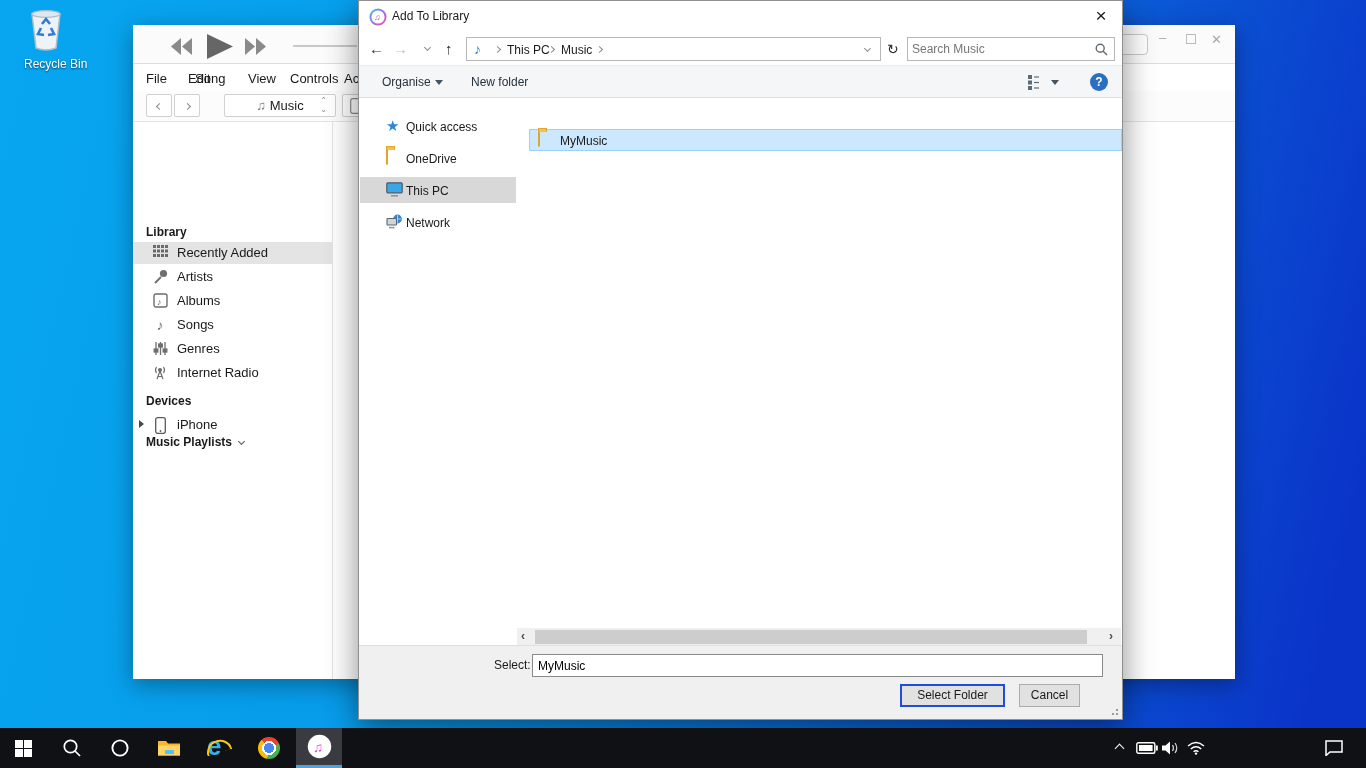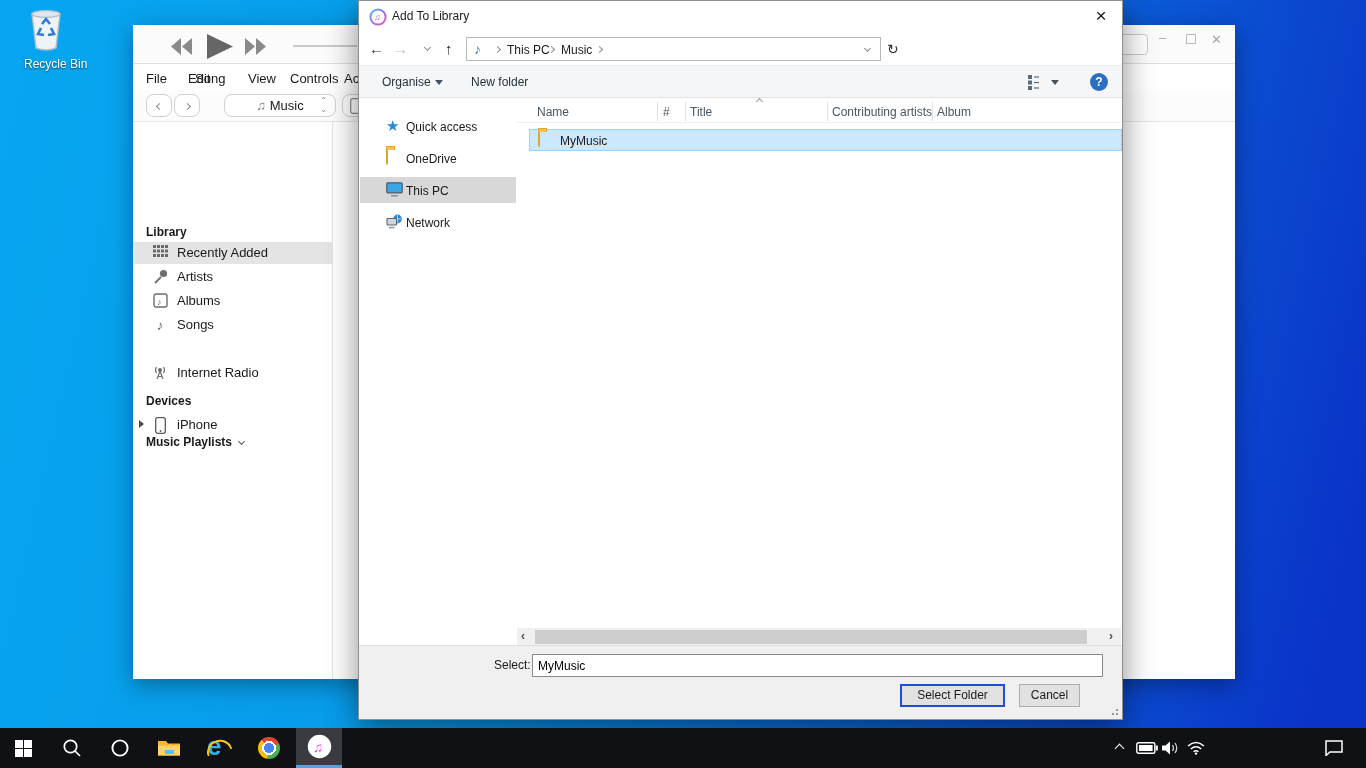--- a/index.html
+++ b/index.html
@@ -21,21 +21,21 @@
   .recycle .lbl { color:#fff; font-size:12px; text-shadow:0 1px 2px rgba(0,0,0,.65); margin-top:2px; }
 
   
   .itunes { left:133px; top:25px; width:1102px; height:654px; background:#fff; box-shadow:0 6px 22px rgba(0,0,0,.35); }
   .it-title { position:absolute; left:0; top:0; width:100%; height:39px; background:#fbfbfb; border-bottom:1px solid #dedede; }
   .it-band { position:absolute; left:850px; top:44px; width:252px; height:17px; background:#f1f1f2; }
   .it-line2 { position:absolute; left:850px; top:75px; width:252px; height:1px; background:#ececec; }
   .it-menu { position:absolute; top:39px; height:27px; width:100%; background:#fff; }
   .it-menu span { position:absolute; top:7px; font-size:13px; color:#1a1a1a; }
   .it-nav { position:absolute; top:66px; height:31px; width:100%; background:#fcfcfc; border-bottom:1px solid #e5e5e5; }
-  .it-btn { position:absolute; top:3px; height:23px; border:1px solid #d0d0d0; border-radius:8px; background:#fff; color:#9a9a9a; text-align:center; line-height:21px; font-size:13px; }
+  .it-btn { position:absolute; top:3px; height:23px; border:1px solid #d0d0d0; border-radius:2px; background:#fff; color:#9a9a9a; text-align:center; line-height:21px; font-size:13px; }
   .it-side { position:absolute; left:0; top:97px; width:200px; bottom:0; background:#fff; border-right:1px solid #e2e2e2; }
   .it-h { position:absolute; left:13px; font-weight:bold; font-size:12px; color:#1a1a1a; }
   .it-row { position:absolute; left:0; width:200px; height:22px; font-size:13px; }
   .it-row .txt { position:absolute; left:44px; top:3px; }
   .it-row .ic { position:absolute; left:19px; top:3px; width:16px; height:16px; color:#6e6e6e; font-size:14px; line-height:16px; text-align:center; }
   .it-row.sel { background:#e4e4e4; }
   .wbtn { position:absolute; color:#a7a7a7; font-size:13px; }
 
   
   .dialog { left:358px; top:0; width:765px; height:720px; background:#fff; border:1px solid #8f8f8f; box-shadow:0 10px 30px rgba(0,0,0,.45); z-index:5; }
@@ -199,20 +199,32 @@
               <text x="4" y="11.5" font-size="9" fill="#6e6e6e">♪</text>
             </svg></span>
         <span class="txt">Albums</span>
       </div>
 
       <div class="it-row" style="top:192px">
         <span class="ic">♪</span>
         <span class="txt">Songs</span>
       </div>
 
+      <div class="it-row" style="top:216px">
+        <span class="ic">
+          <svg width="15" height="15" viewBox="0 0 15 15" stroke="#6e6e6e" stroke-width="1.3">
+            <line x1="3" y1="1" x2="3" y2="14"></line>
+              <line x1="7.5" y1="1" x2="7.5" y2="14"></line>
+              <line x1="12" y1="1" x2="12" y2="14"></line>
+            <rect x="1.2" y="8" width="3.6" height="3" fill="#6e6e6e"></rect>
+              <rect x="5.7" y="3" width="3.6" height="3" fill="#6e6e6e"></rect>
+              <rect x="10.2" y="8" width="3.6" height="3" fill="#6e6e6e"></rect>
+          </svg></span>
+        <span class="txt">Genres</span>
+      </div>
 
       <div class="it-row" style="top:240px">
         <span class="ic">
           <svg width="16" height="15" viewBox="0 0 16 15" fill="none" stroke="#6e6e6e" stroke-width="1.2">
             <path d="M8 6 L5 14 M8 6 L11 14 M5.8 11.5 L10.2 11.5"></path>
               <circle cx="8" cy="5" r="1.4" fill="#6e6e6e"></circle>
             <path d="M4.5 2 q-2 3 0 6 M11.5 2 q2 3 0 6"></path>
           </svg></span>
         <span class="txt">Internet Radio</span>
       </div>
@@ -257,20 +269,27 @@
         <span class="abs" style="left:7px;top:3px;color:#2d7fe0;font-size:14px">♪</span>
         <span class="chv r abs" style="left:28px;top:9px"></span>
         <span class="crumb abs" style="left:40px;top:5px">This PC</span>
         <span class="chv r abs" style="left:82px;top:9px"></span>
         <span class="crumb abs" style="left:94px;top:5px">Music</span>
         <span class="chv r abs" style="left:130px;top:9px"></span>
         <span class="chv d abs" style="right:10px;top:8px"></span>
       </div>
       <span class="navgl" style="left:528px;top:9px;font-size:14px;color:#2b2b2b">↻</span>
 
+      <div class="field" style="left:548px;width:208px">
+        <input style="position: absolute; left: 4px; top: 1px; width: 178px; height: 20px; border: none; outline: none; font-size: 12px; color: rgb(138, 138, 138); font-family: inherit;" placeholder="Search Music">
+        <svg class="abs" style="right:6px;top:5px" width="13" height="13" viewBox="0 0 13 13">
+          <circle cx="5.2" cy="5.2" r="4" fill="none" stroke="#5f6a72" stroke-width="1.4"></circle>
+            <line x1="8.2" y1="8.2" x2="12" y2="12" stroke="#5f6a72" stroke-width="1.4"></line>
+        </svg>
+      </div>
     </div>
 
     <div class="toolbar">
       <span class="tbtxt" style="left:23px">Organise</span>
       <span class="tri-d abs" style="left:76px;top:14px"></span>
       <span class="tbtxt" style="left:112px">New folder</span>
       <svg class="abs" style="left:669px;top:9px" width="16" height="15" viewBox="0 0 16 15">
         <g fill="#5a6a76">
             <rect x="0" y="0" width="4" height="4"></rect>
             <rect x="0" y="5.5" width="4" height="4"></rect>
@@ -308,32 +327,20 @@
           <svg width="17" height="15" viewBox="0 0 17 15">
               <circle cx="11.5" cy="5" r="4.4" fill="#2f86d6"></circle>
               <path d="M8 5 h7 M11.5 1.2 v7.6" stroke="#bcd9f2" stroke-width="0.9"></path>
               <rect x="1" y="4.5" width="9.5" height="6.5" rx="0.8" fill="#cfd6db" stroke="#5a646c" stroke-width="1.1"></rect>
               <line x1="3" y1="13.6" x2="8.5" y2="13.6" stroke="#8a949c" stroke-width="1.5"></line>
             </svg></span>
         <span class="txt">Network</span>
       </div>
     </div>
 
-    <div class="hdr">
-      <span class="chv u abs" style="left:240px;top:-1px;border-color:#9a9a9a"></span>
-      <span class="c" style="left:20px">Name</span>
-      <span class="c" style="left:146px">#</span>
-      <span class="c" style="left:173px">Title</span>
-      <span class="c" style="left:315px">Contributing artists</span>
-      <span class="c" style="left:420px">Album</span>
-      <span class="sep" style="left:140px"></span>
-        <span class="sep" style="left:168px"></span>
-      <span class="sep" style="left:310px"></span>
-        <span class="sep" style="left:415px"></span>
-    </div>
 
     <div class="filerow">
       <span class="abs" style="left:8px;top:2px"><span class="folder"></span></span>
       <span class="abs" style="left:30px;top:4px">MyMusic</span>
     </div>
 
     <div class="hscroll">
       <span class="ar" style="left:4px">‹</span>
       <div class="hthumb"></div>
       <span class="ar" style="right:8px">›</span>

